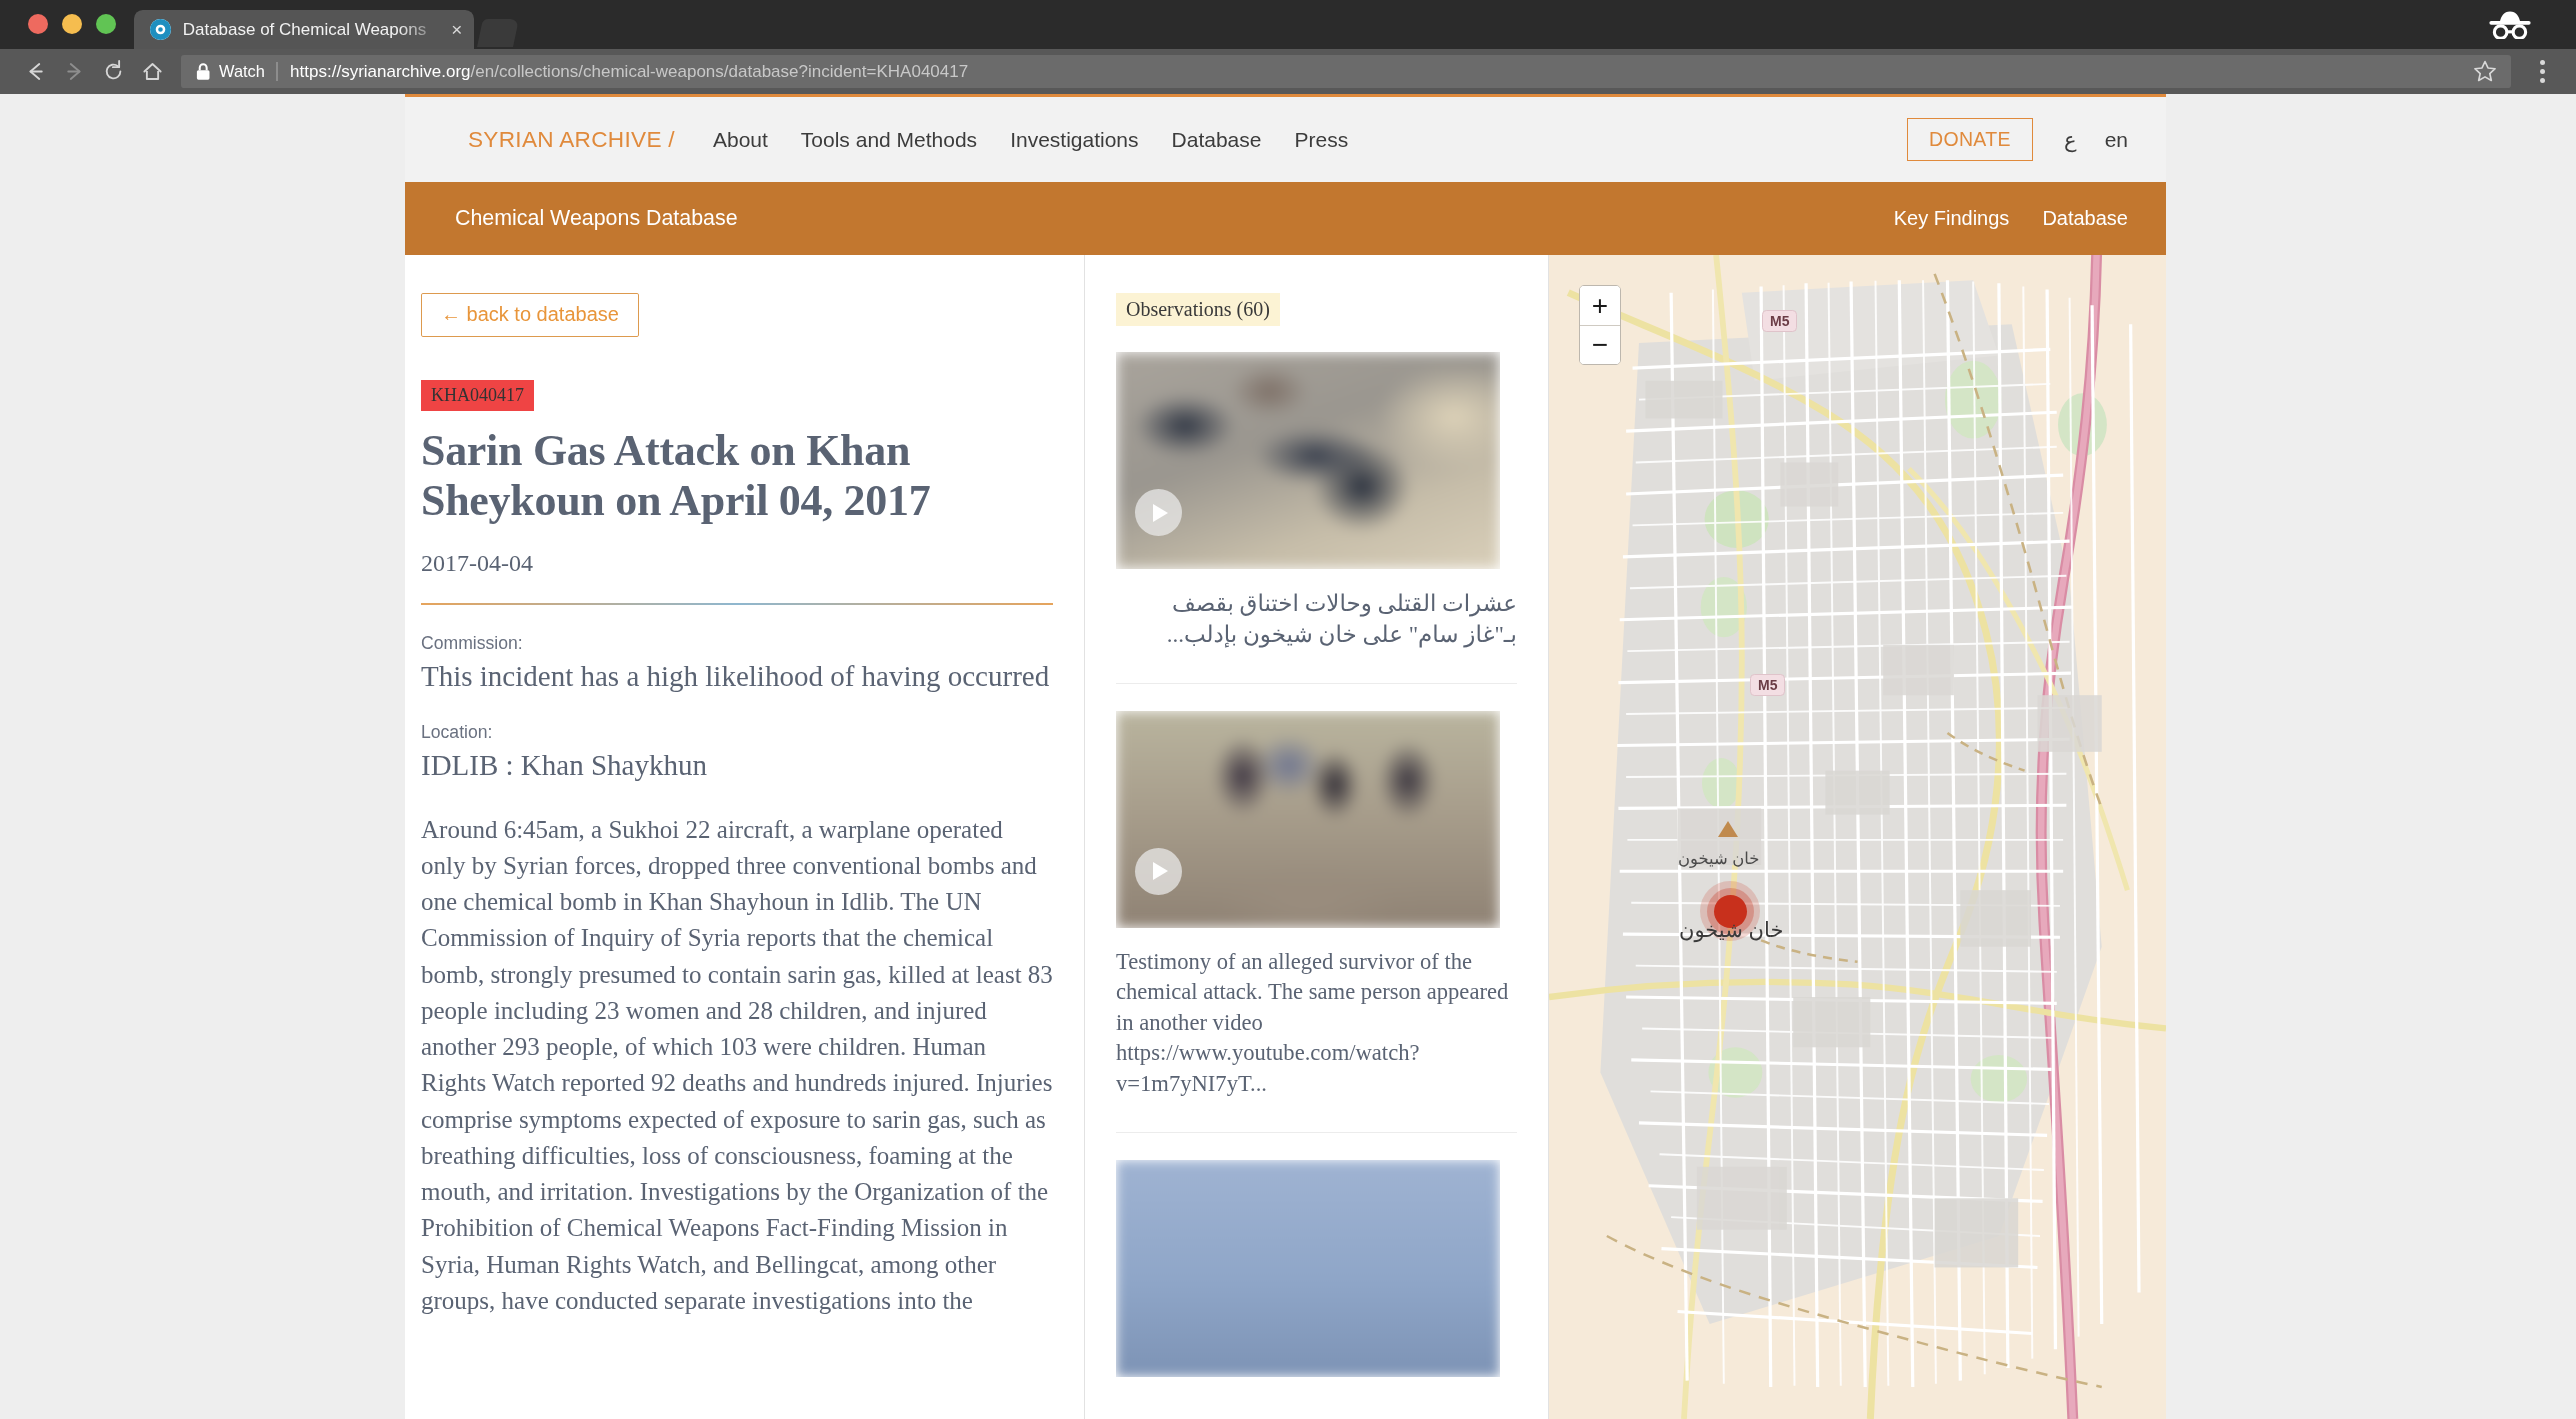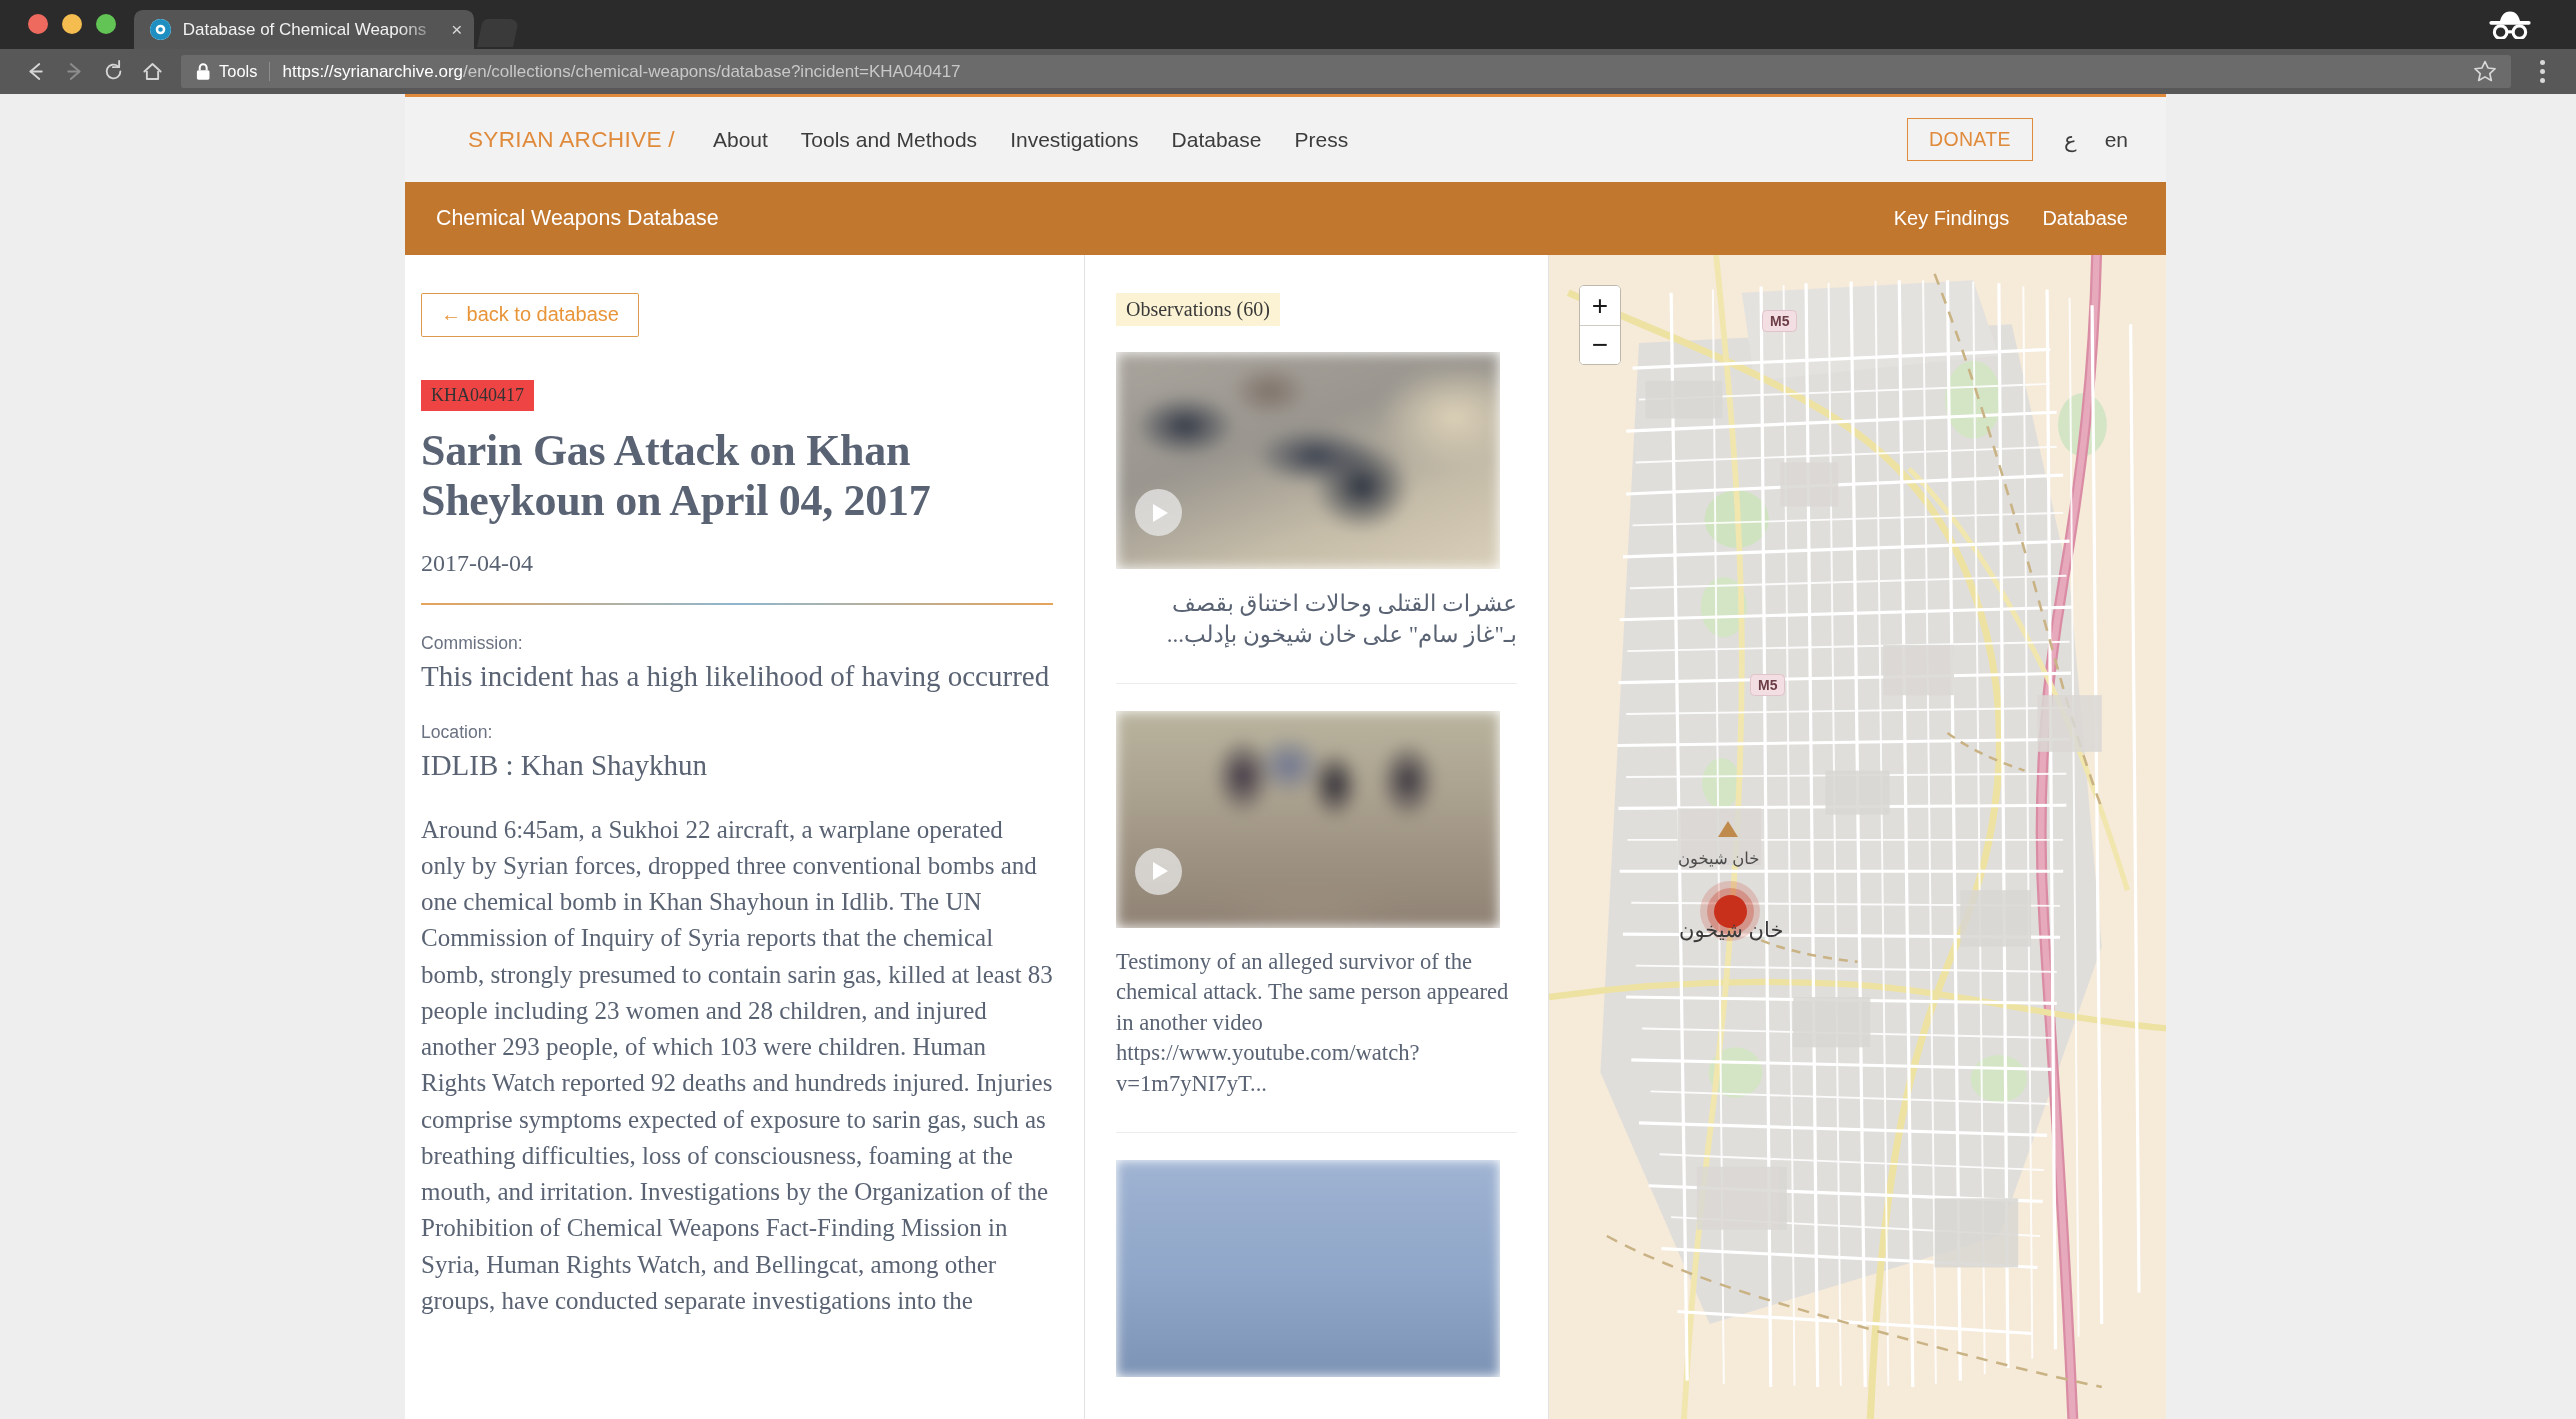--- a/index.html
+++ b/index.html
@@ -105,21 +105,21 @@
   .nav-right { margin-left: auto; display: flex; align-items: center; gap: 31px; }
   .donate {
     border: 1.9px solid #e08a3c; color: #e08a3c; font-size: 19.5px;
     padding: 8.8px 21.4px; background: transparent; letter-spacing: 0.3px;
   }
   .langs { display: flex; align-items: center; gap: 28px; color: #3c3c3c; font-size: 21px; }
 
   
   .subnav {
     height: 73px; background: #c2772f;
-    display: flex; align-items: center; padding: 0 38px 0 31px;
+    display: flex; align-items: center; padding: 0 38px 0 50px;
   }
   .subnav-title { color: #ffffff; font-size: 21.4px; }
   .subnav-links { margin-left: auto; display: flex; gap: 33px; }
   .subnav-links a { color: #ffffff; font-size: 20px; text-decoration: none; }
 
   
   .content { display: flex; height: 1164px; }
   .col-left {
     width: 679px; padding: 38px 31px 0 16px; position: relative;
   }
@@ -318,21 +318,21 @@
       </svg>
     </div>
 
     <div class="omnibox">
       <span class="lock">
         <svg width="16.4" height="19" viewBox="0 0 26 30" aria-hidden="true">
           <rect x="3" y="13" width="20" height="15" rx="2.5" fill="#ffffff"></rect>
           <path d="M7.5 13 v-4 a5.5 5.5 0 0 1 11 0 v4" fill="none" stroke="#ffffff" stroke-width="3.2"></path>
         </svg>
       </span>
-      <span class="secure-label">Tools</span>
+      <span class="secure-label">Watch</span>
       <span class="omni-sep"></span>
       <span class="url">
         <span class="host">https://syrianarchive.org</span><span class="rest">/en/collections/chemical-weapons/database?incident=KHA040417</span>
       </span>
       <span class="star">
         <svg width="24" height="24" viewBox="0 0 38 38" aria-hidden="true">
           <path d="M19 4 L23.7 14.2 L35 15.4 L26.6 23 L29 34 L19 28.3 L9 34 L11.4 23 L3 15.4 L14.3 14.2 Z" fill="none" stroke="#d9d9d9" stroke-width="2.6" stroke-linejoin="round"></path>
         </svg>
       </span>
     </div>

